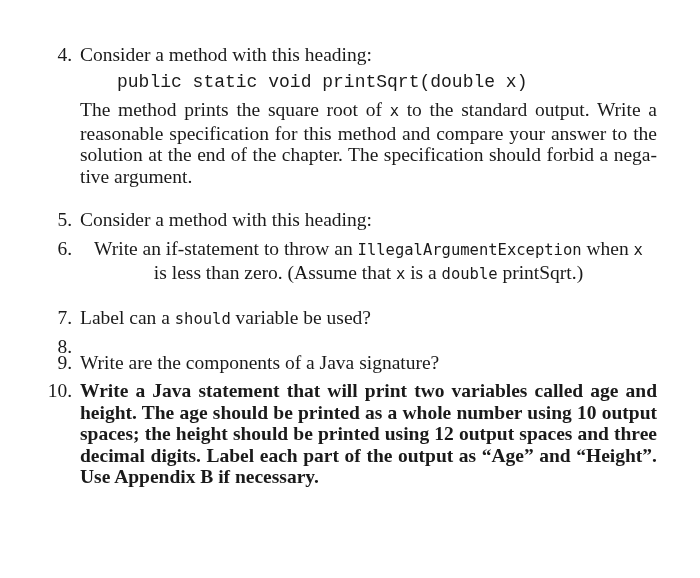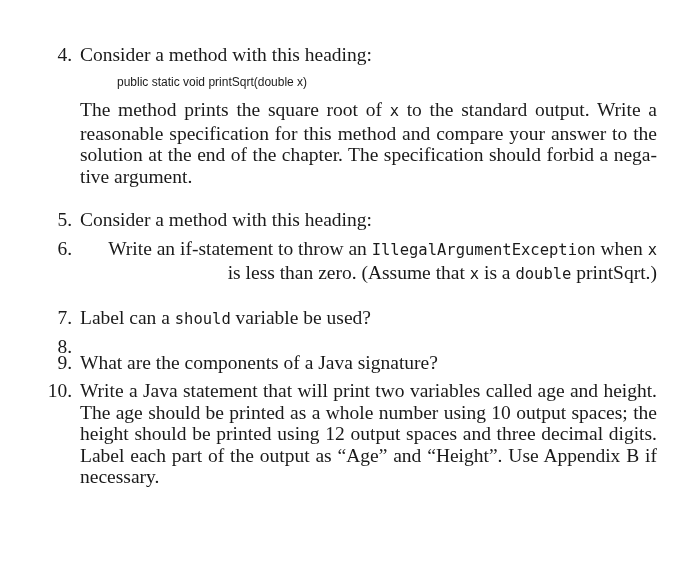--- a/index.html
+++ b/index.html
@@ -5,57 +5,57 @@
     html, body { margin:0; padding:0; background:#ffffff; }
     body { width:700px; height:578px; overflow:hidden; position:relative;
       font-family:"Liberation Serif","DejaVu Serif",serif; color:#1a1a1a; }
     .doc { position:absolute; left:0; top:22px; width:700px; }
     .item { position:relative; padding-left:80px; width:577px; margin-bottom:6px; }
     .num { position:absolute; left:0; width:72px; text-align:right; font-size:19.5px; line-height:22px; top:0; }
     .num::after { content:""; }
     .line { font-size:19.5px; line-height:22px; display:block;margin-top:22px; }
     .body { text-align:justify; font-size:19.5px; line-height:21.5px; margin-top:6px; }
     .code { font-family:"DejaVu Sans Mono","Liberation Mono",monospace; font-size:15.5px; }
-    .codeline { padding-left:37px; font-family:Liberation Sans, sans-serif;
-      font-size:12px; line-height:22px; margin-top:5px; white-space:pre; }
+    .codeline { padding-left:37px; font-family:Liberation Mono, monospace;
+      font-size:18px; line-height:22px; margin-top:5px; white-space:pre; }
   </style>
 </head>
 <body>
 
 <div class="doc">
 
   <div class="item" style="margin-bottom:7px;">
     <span class="num">4.</span>
     <span class="line">Consider a method with this heading:</span>
     <div class="codeline">public static void printSqrt(double x)</div>
     <div class="body"><span>The method prints the square root of </span><span class="code">x</span><span> to the standard output. Write a reasonable specification for this method and compare your answer to the solution at the end of the chapter. The specification should forbid a nega-tive argument.</span></div>
   </div>
 
   <div class="item" style="margin-bottom:7px;">
     <span class="num">5.</span>
     <span class="line">Consider a method with this heading:</span>
   </div>
 
   <div class="item">
     <span class="num">6.</span>
-    <div class="body" style="margin-top:0;text-align:right;"><span>Write an if-statement to throw an </span><span class="code">IllegalArgumentException</span><span> when </span><span class="code">x</span><br><span> is less than zero. (Assume that </span><span class="code">x</span><span> is a </span><span class="code">double</span><span> printSqrt.)</span></div>
+    <div class="body" style="margin-top:0;text-align:center;"><span>Write an if-statement to throw an </span><span class="code">IllegalArgumentException</span><span> when </span><span class="code">x</span><br><span> is less than zero. (Assume that </span><span class="code">x</span><span> is a </span><span class="code">double</span><span> printSqrt.)</span></div>
   </div>
 
   <div class="item">
     <span class="num">7.</span>
     <div class="line"><span>Label can a </span><span class="code">should</span><span> variable be used?</span></div>
   </div>
 
   <div class="item">
     <span class="num">8.</span>
   </div>
 
   <div class="item">
     <span class="num">9.</span>
-    <div class="line">What are the components of a Java signature?</div>
+    <div class="line">Write are the components of a Java signature?</div>
   </div>
 
   <div class="item">
     <span class="num">10.</span>
-    <div class="body" style="margin-top:4px;">Write a Java statement that will print two variables called age and height. The age should be printed as a whole number using 10 output spaces; the height should be printed using 12 output spaces and three decimal digits. Label each part of the output as “Age” and “Height”. Use Appendix B if necessary.</div>
+    <div class="body" style="margin-top:4px;font-weight:bold;">Write a Java statement that will print two variables called age and height. The age should be printed as a whole number using 10 output spaces; the height should be printed using 12 output spaces and three decimal digits. Label each part of the output as “Age” and “Height”. Use Appendix B if necessary.</div>
   </div>
 
 </div>
 
 </body></html>

